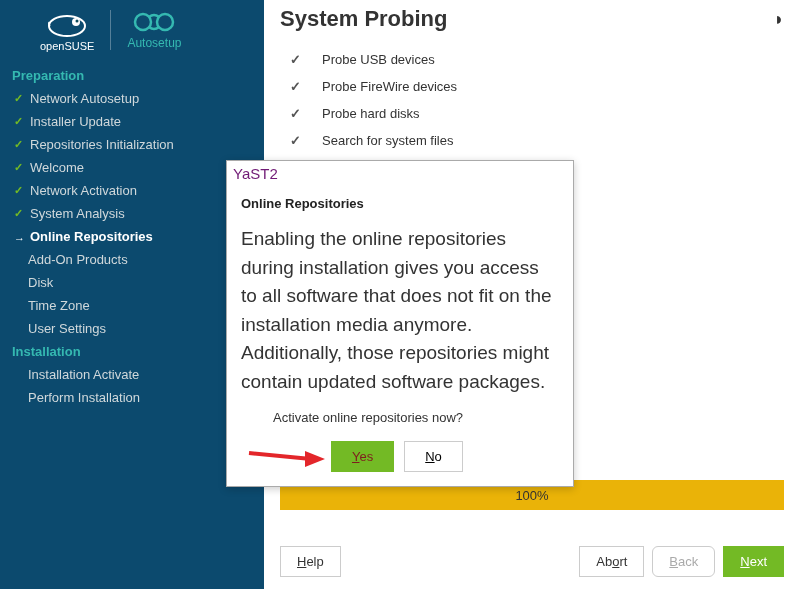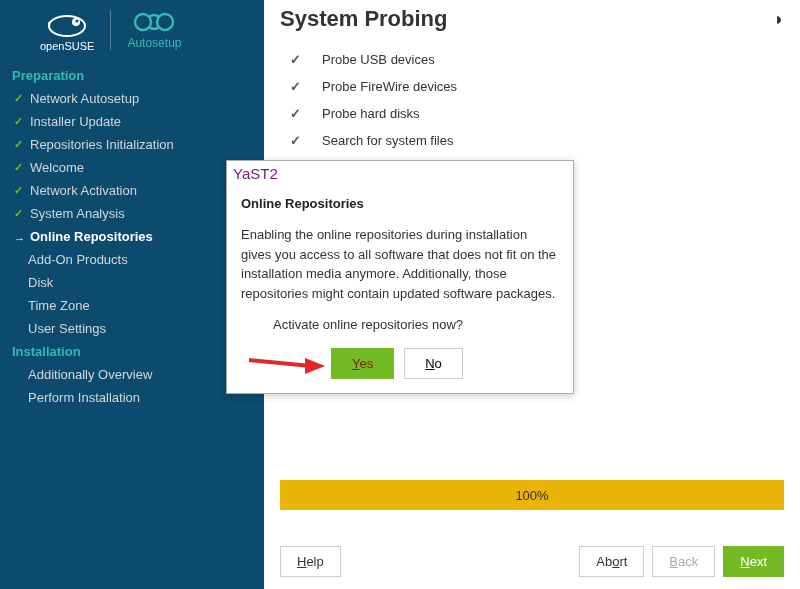--- a/index.html
+++ b/index.html
@@ -25,28 +25,28 @@
     .main-title { font-size: 22px; font-weight: bold; color: #333; }
     .theme-toggle { color: #333; font-size: 18px; }
     .probe-list { padding-left: 10px; }
     .probe-item { display: flex; align-items: center; gap: 20px; padding: 6px 0; font-size: 13px; color: #333; }
     .probe-check { color: #555; font-weight: bold; width: 12px; }
     .progress-wrap { margin-top: auto; margin-bottom: 36px; }
     .progress-bar { background: #eab308; height: 30px; display: flex; align-items: center; justify-content: center; color: #333; font-size: 13px; }
     .footer-buttons { display: flex; gap: 8px; }
     .footer-buttons .spacer { flex: 1; }
     .btn { border: 1px solid #ccc; background: #fff; padding: 7px 16px; font-size: 13px; cursor: pointer; color: #333; }
-    .btn.disabled { color: #aaa; cursor: default; }
+    .btn.disabled { color: #aaa; cursor: default; border-radius: 6px; }
     .btn.primary { background: #73ba25; border-color: #73ba25; color: #fff; }
     .btn .ul { text-decoration: underline; }
     .dialog-overlay { position: absolute; left: 226px; top: 160px; width: 348px; background: #fff; border: 1px solid #aaa; box-shadow: 0 2px 8px rgba(0,0,0,0.2); z-index: 10; }
     .dialog-title { font-size: 15px; color: #701a75; padding: 4px 8px 4px 6px; }
     .dialog-body { padding: 10px 14px 14px 14px; }
     .dialog-heading { font-weight: bold; font-size: 13px; color: #222; margin-bottom: 14px; }
-    .dialog-text { font-size: 13px; color: #333; line-height: 1.5; margin-bottom: 14px; }
+    .dialog-text { font-size: 19px; color: #333; line-height: 1.5; margin-bottom: 14px; }
     .dialog-question { font-size: 13px; color: #333; margin-bottom: 16px; margin-left: 32px; }
     .dialog-buttons { display: flex; gap: 10px; padding-left: 90px; position: relative; }
     .dialog-btn { border: 1px solid #ccc; background: #fff; padding: 7px 20px; font-size: 13px; cursor: pointer; }
     .dialog-btn.primary { background: #73ba25; border-color: #73ba25; color: #7f1d1d; }
     .dialog-btn .ul { text-decoration: underline; }
     .arrow { position: absolute; left: 6px; top: 8px; }
   </style>
 </head>
 <body>
 
@@ -82,21 +82,21 @@
         <div class="nav-item done">Network Activation</div>
         <div class="nav-item done">System Analysis</div>
         <div class="nav-item current">Online Repositories</div>
         <div class="nav-item pending">Add-On Products</div>
         <div class="nav-item pending">Disk</div>
         <div class="nav-item pending">Time Zone</div>
         <div class="nav-item pending">User Settings</div>
       </div>
     <div class="nav-section-title">Installation</div>
     <div id="nav-items2">
-        <div class="nav-item pending">Additionally Overview</div>
+        <div class="nav-item pending">Installation Activate</div>
         <div class="nav-item pending">Perform Installation</div>
       </div>
   </aside>
 
   <main class="main">
     <div class="main-header">
       <h1 class="main-title">System Probing</h1>
       <span class="theme-toggle">◗</span>
     </div>
     <div class="probe-list" id="probe-list">

